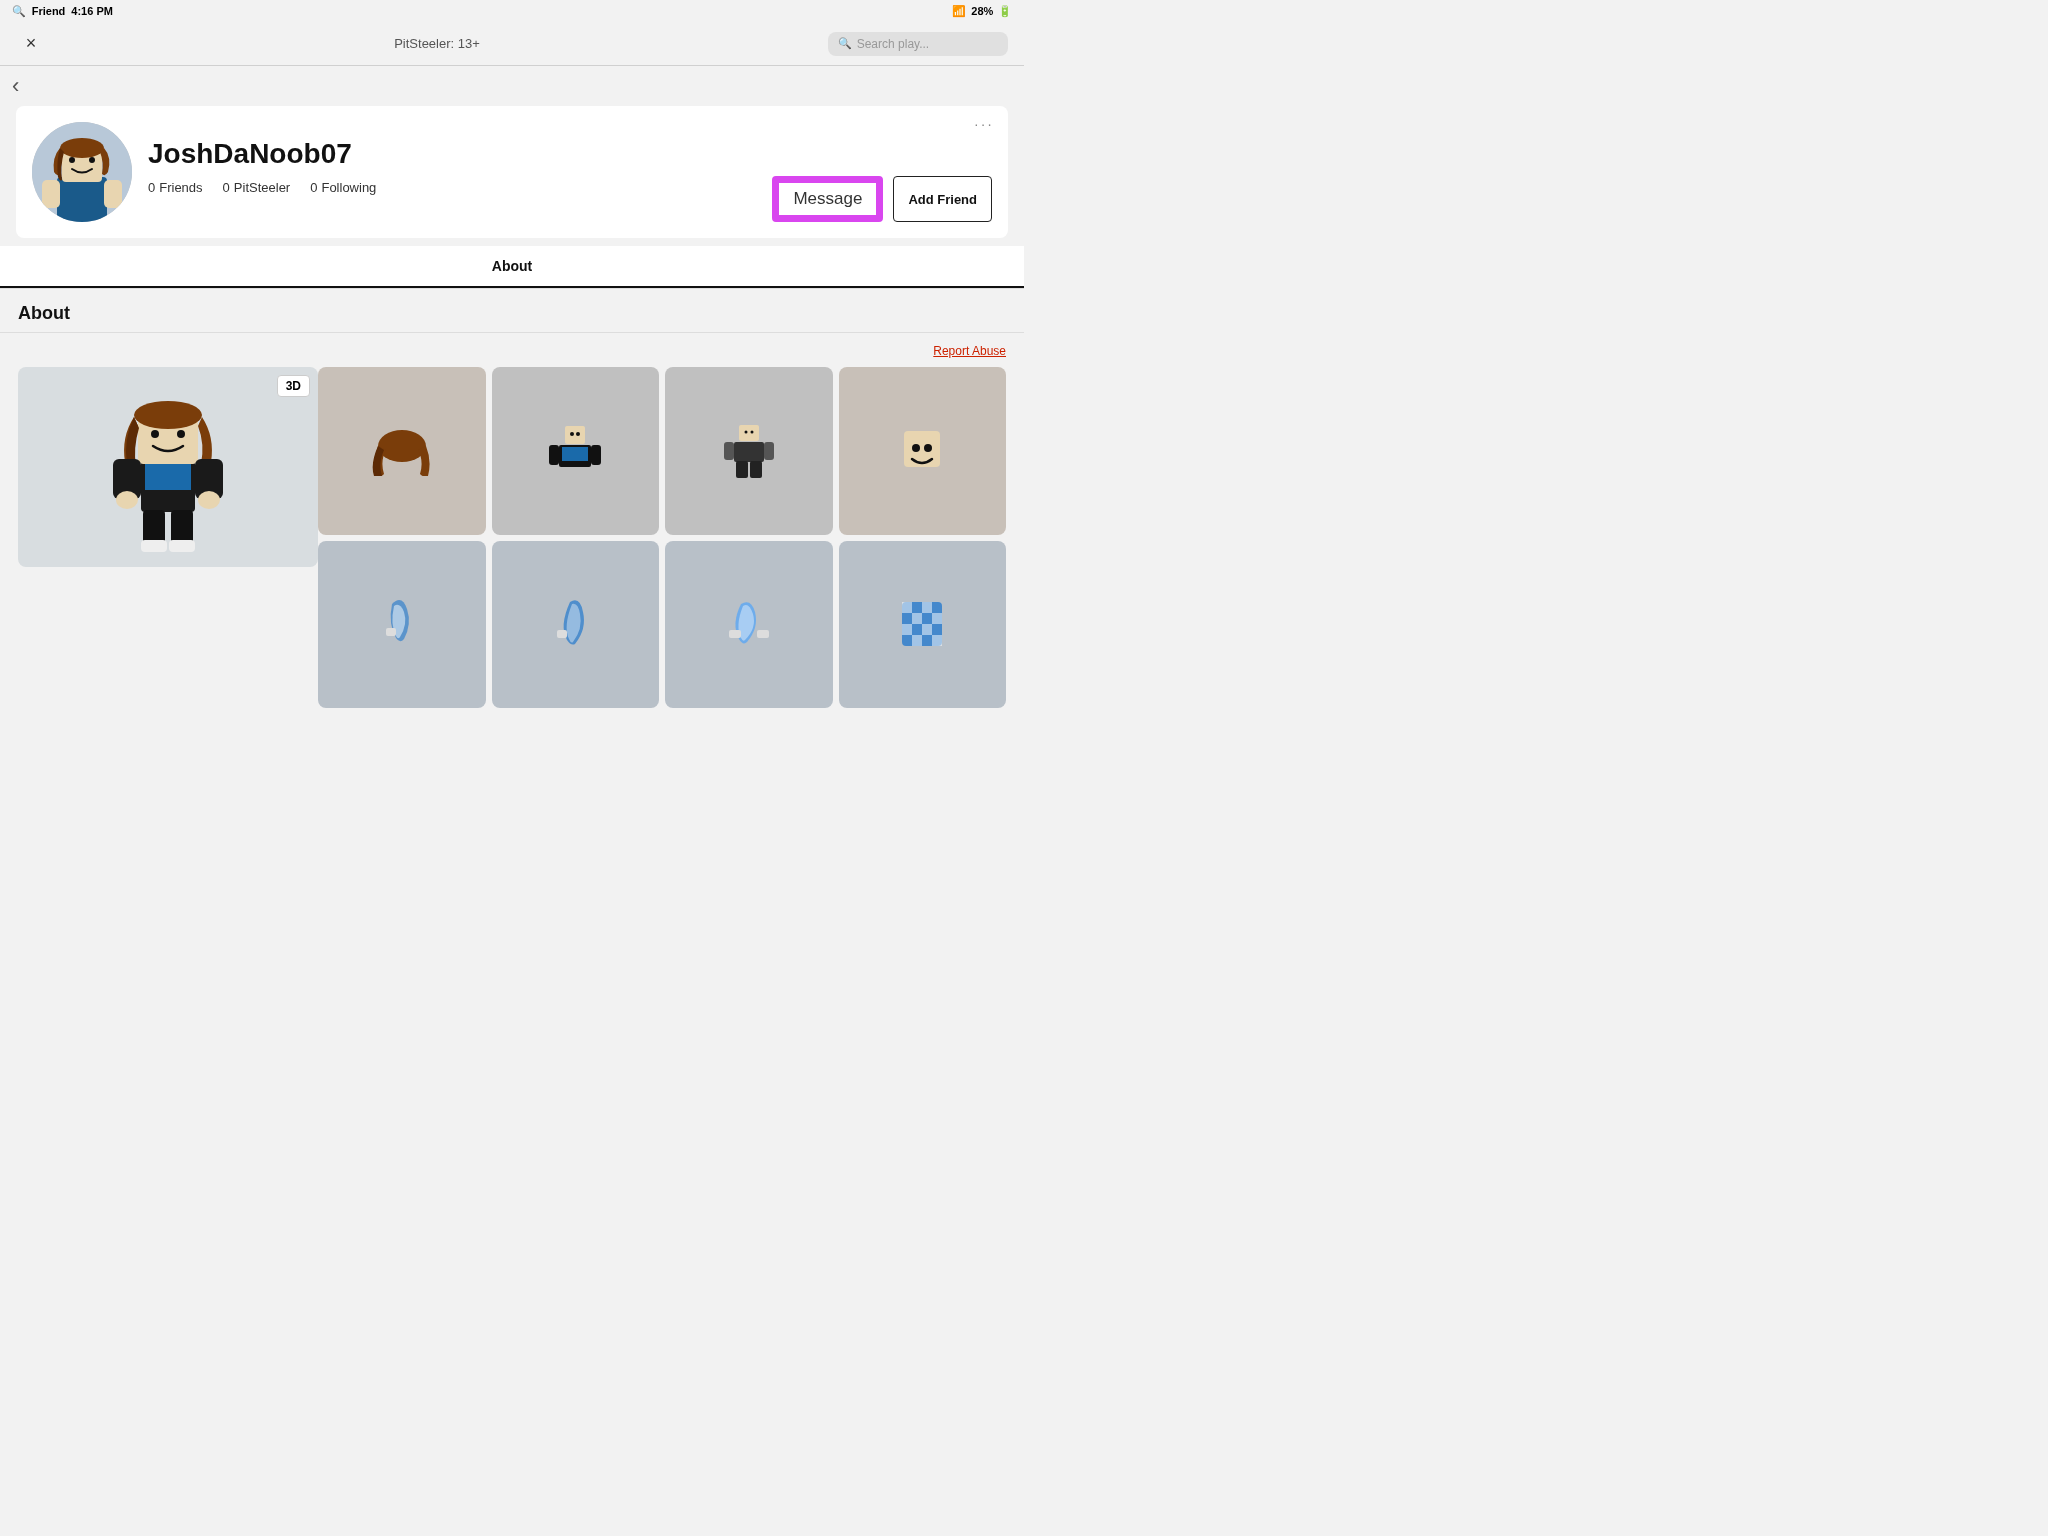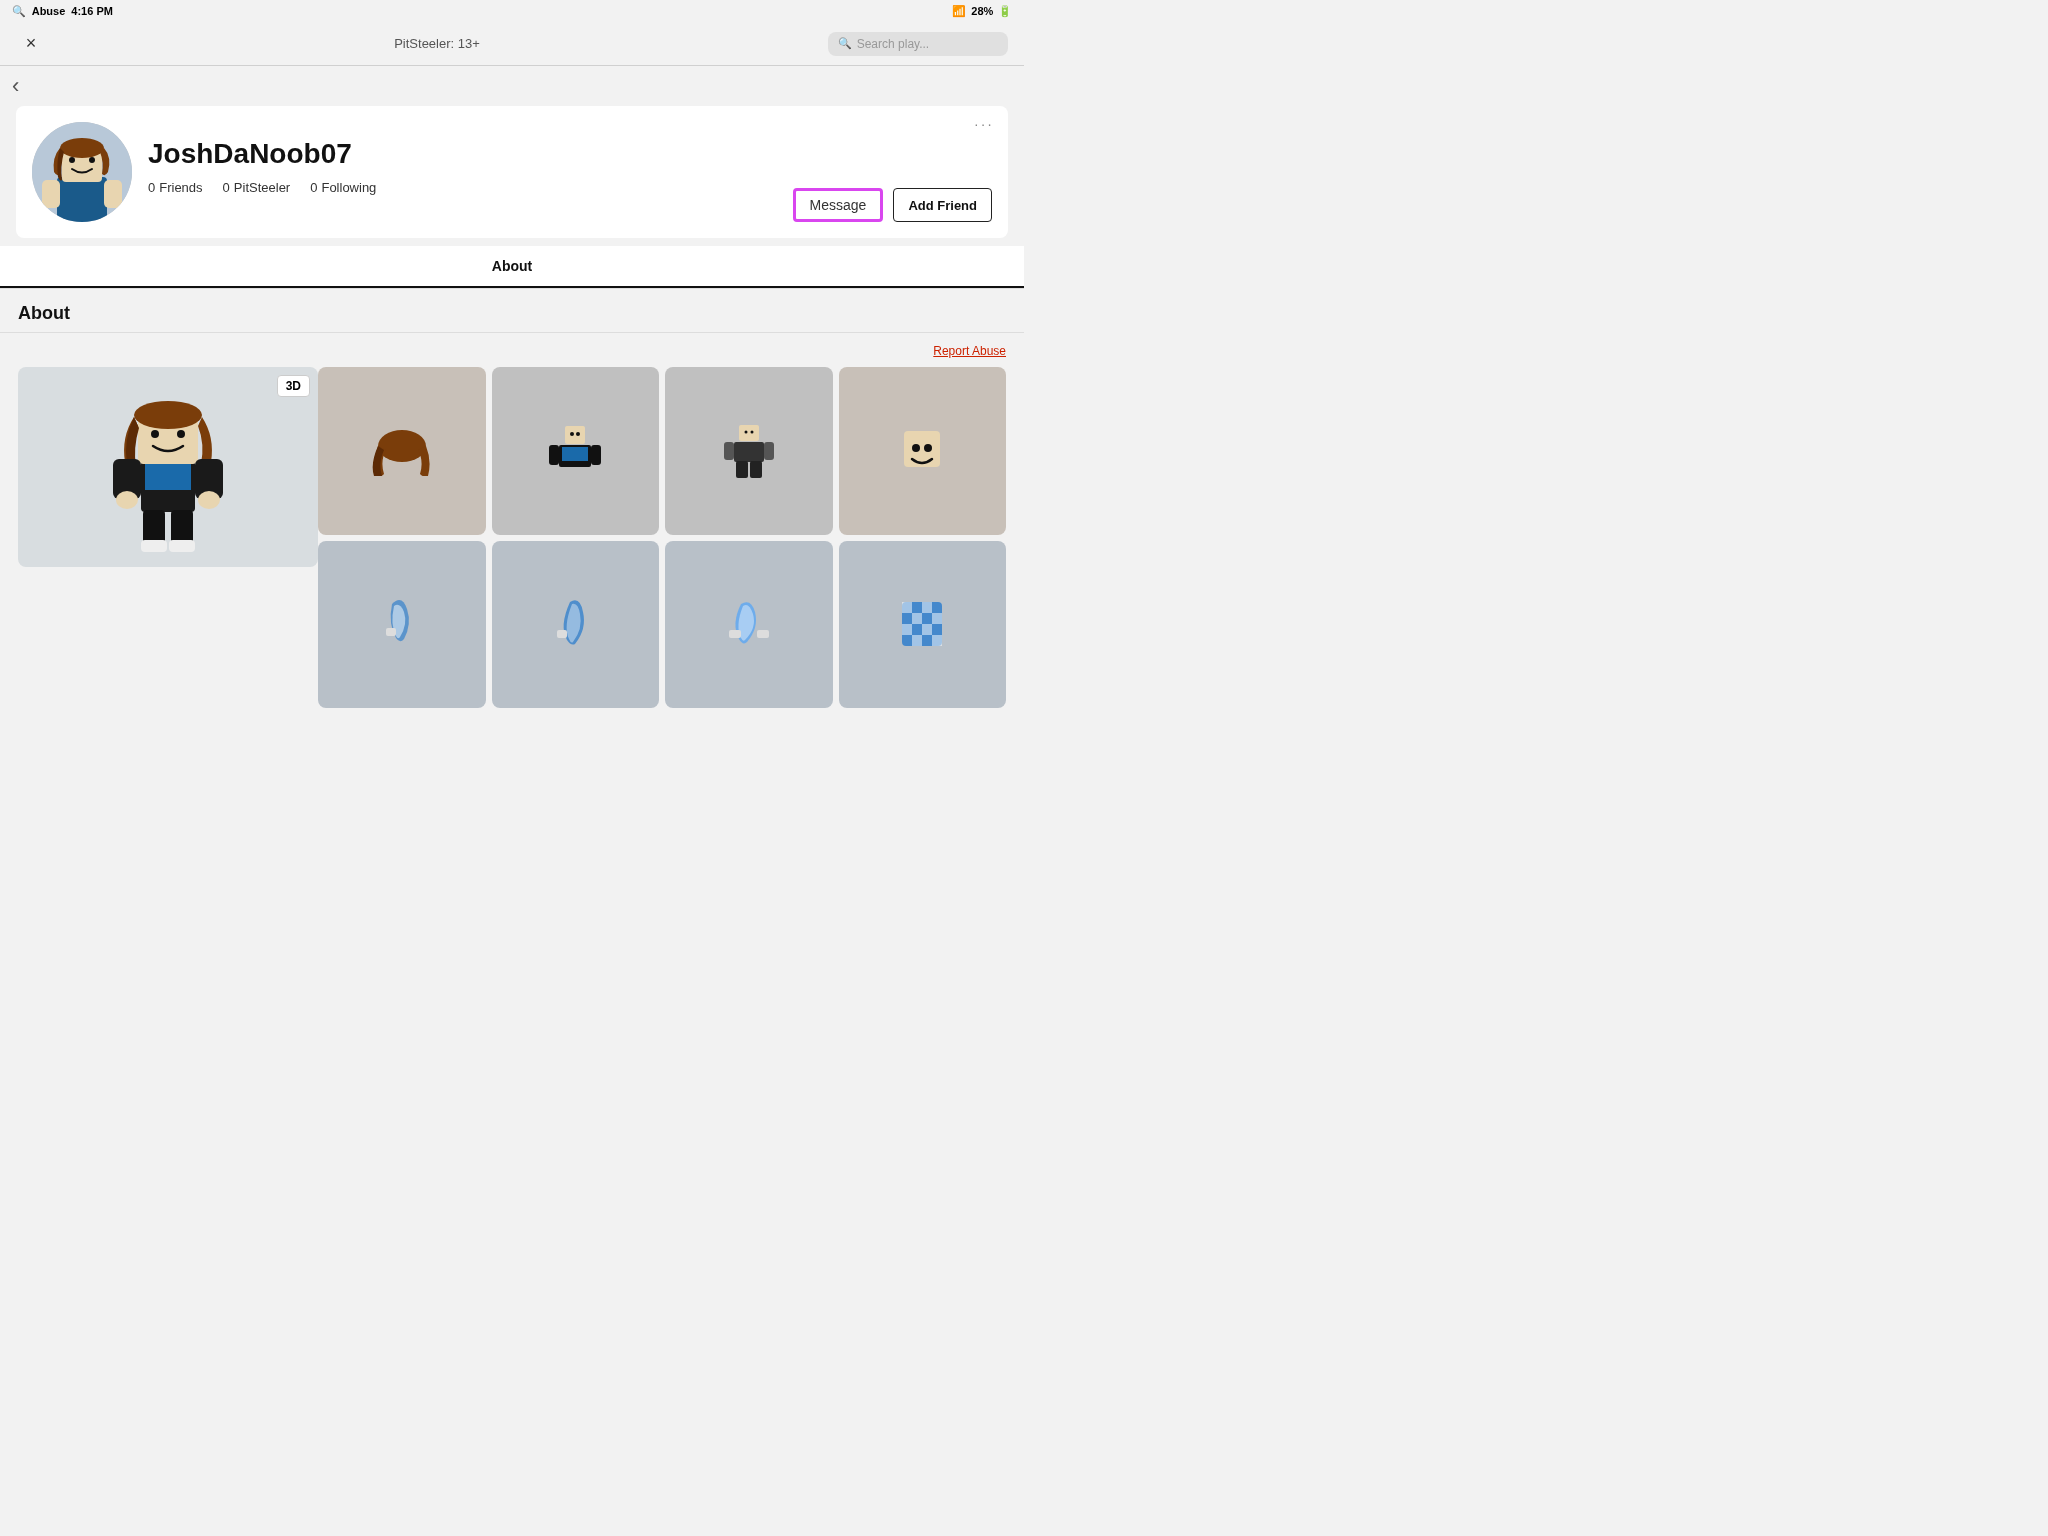--- a/index.html
+++ b/index.html
@@ -89,25 +89,25 @@
       justify-content: center;
     }
     
     .profile-info { flex: 1; }
     .profile-name { font-size: 28px; font-weight: 700; color: #111; margin-bottom: 10px; }
     .profile-stats { display: flex; align-items: center; gap: 20px; margin-bottom: 12px; }
     .stat-item { display: flex; align-items: center; gap: 4px; font-size: 13px; color: #333; }
     .stat-count { font-weight: 500; }
     .profile-actions { display: flex; gap: 10px; position: absolute; right: 16px; bottom: 16px; }
     .btn-message {
-      border: 3px solid #d946ef;
+      border: 7px solid #d946ef;
       background: white;
       border-radius: 4px;
       padding: 6px 14px;
-      font-size: 14px;
+      font-size: 17px;
       cursor: pointer;
       color: #333;
     }
     .btn-add-friend {
       border: 1.5px solid #222;
       background: white;
       border-radius: 4px;
       padding: 6px 14px;
       font-size: 13px;
       font-weight: 600;
@@ -218,21 +218,21 @@
 
     
     .char-svg { width: 130px; height: 170px; }
   </style>
 </head>
 <body>
 
 <div class="status-bar">
   <div class="status-left">
     <span style="font-size:11px;">🔍</span>
-    <span>Abuse</span>
+    <span>Friend</span>
     <span>4:16 PM</span>
   </div>
   <div class="status-right">
     <span>📶</span>
     <span>28%</span>
     <span style="font-size:11px;">🔋</span>
   </div>
 </div>
 
 <div class="nav-bar">

